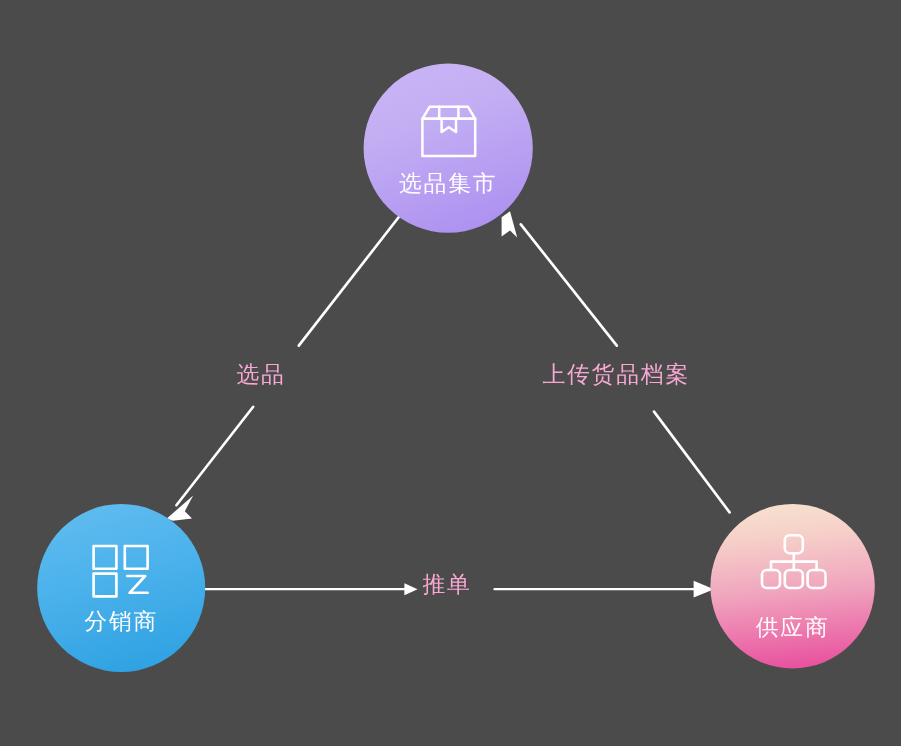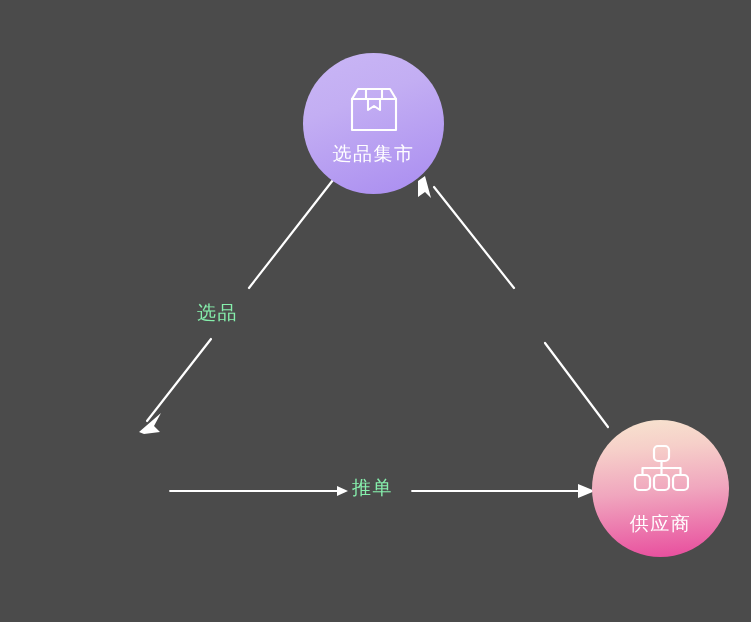--- a/index.html
+++ b/index.html
@@ -79,21 +79,21 @@
     top: 420px;
     width: 137px;
     height: 137px;
     background: linear-gradient(175deg, #f7e4cf 0%, #f6cfc9 22%, #f0a6be 52%, #e8499c 100%);
     gap: 13px;
   }
   #node-supplier .node-icon { margin-bottom: 9px; }
 
   .edge-label {
     position: absolute;
-    color: #86efac;
+    color: #f9a8d4;
     font-size: 19px;
     letter-spacing: 1.5px;
     white-space: nowrap;
     line-height: 1;
   }
   #edge-label-select   { left: 197px; top: 303px; }
   #edge-label-upload   { left: 452px; top: 303px; }
   #edge-label-pushorder{ left: 352px; top: 478px; }
 </style>
 </head>
@@ -118,38 +118,52 @@
     <g>
       <line x1="170" y1="491" x2="337" y2="491" stroke="#ffffff" stroke-width="1.8" stroke-linecap="round"></line>
       <polygon points="337,486 348,491 337,496" fill="#ffffff"></polygon>
       <line x1="412" y1="491" x2="578" y2="491" stroke="#ffffff" stroke-width="1.8" stroke-linecap="round"></line>
       <polygon points="578,484 595,491 578,498" fill="#ffffff"></polygon>
     </g>
   </svg>
 
   <div class="edge-label" id="edge-label-select">选品</div>
 
+  <div class="edge-label" id="edge-label-upload">上传货品档案</div>
 
   <div class="edge-label" id="edge-label-pushorder">推单</div>
 
   <div class="node" id="node-marketplace">
     <span class="node-icon">
       <svg width="52" height="50" viewBox="0 0 52 50" xmlns="http://www.w3.org/2000/svg">
         <g fill="none" stroke="#ffffff" stroke-width="2.1" stroke-linejoin="round" stroke-linecap="round">
           <path d="M4 14 L10 4 L42 4 L48 14 Z"></path>
           <path d="M4 14 L4 45 L48 45 L48 14 Z"></path>
           <path d="M18 4 L18 14"></path>
           <path d="M34 4 L34 14"></path>
           <path d="M20 14 L20 25 L26 21 L32 25 L32 14"></path>
         </g>
       </svg>
     </span>
     <span class="node-label">选品集市</span>
   </div>
 
+  <div class="node" id="node-distributor">
+    <span class="node-icon">
+      <svg width="52" height="48" viewBox="0 0 52 48" xmlns="http://www.w3.org/2000/svg">
+        <g fill="none" stroke="#ffffff" stroke-width="2.2" stroke-linejoin="round" stroke-linecap="round">
+          <rect x="3" y="3" width="19" height="19"></rect>
+          <rect x="29" y="3" width="19" height="19"></rect>
+          <rect x="3" y="26" width="19" height="19"></rect>
+          <path d="M31 28 L46 28 L33 42 L48 42"></path>
+        </g>
+      </svg>
+    </span>
+    <span class="node-label">分销商</span>
+  </div>
 
   <div class="node" id="node-supplier">
     <span class="node-icon">
       <svg width="56" height="48" viewBox="0 0 56 48" xmlns="http://www.w3.org/2000/svg">
         <g fill="none" stroke="#ffffff" stroke-width="2.2" stroke-linejoin="round" stroke-linecap="round">
           <rect x="21" y="2" width="15" height="15" rx="4"></rect>
           <rect x="2" y="31" width="15" height="15" rx="4"></rect>
           <rect x="21" y="31" width="15" height="15" rx="4"></rect>
           <rect x="40" y="31" width="15" height="15" rx="4"></rect>
           <path d="M28.5 17 L28.5 24"></path>

